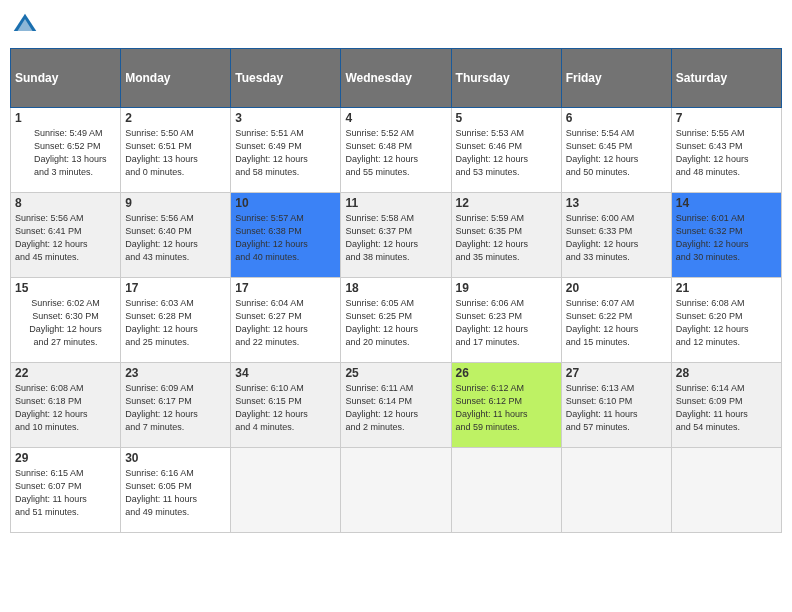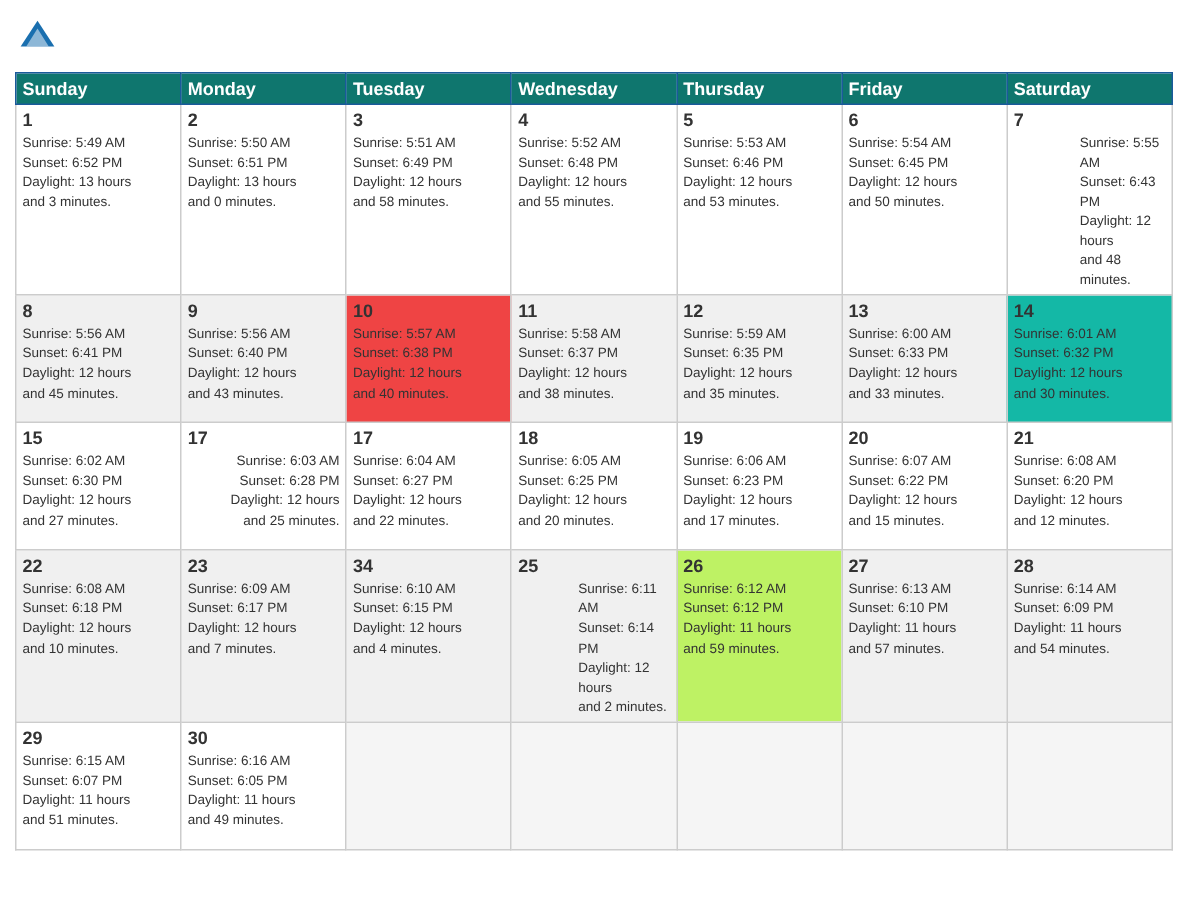--- a/index.html
+++ b/index.html
@@ -44,25 +44,25 @@
     .location {
       font-size: 14px;
       color: #555;
     }
     table {
       width: 100%;
       border-collapse: collapse;
       table-layout: fixed;
     }
     th {
-      background-color: #0f766e;
+      background-color: #737373;
       color: white;
       font-size: 12px;
       font-weight: bold;
-      padding: 3px 4px;
+      padding: 22px 4px;
       text-align: left;
       border: 1px solid #1a5a9a;
     }
     td {
       border: 1px solid #ccc;
       vertical-align: top;
       padding: 3px 4px;
       font-size: 9.5px;
       color: #333;
       height: 85px;
@@ -111,21 +111,21 @@
         <th>Wednesday</th>
         <th>Thursday</th>
         <th>Friday</th>
         <th>Saturday</th>
       </tr>
   </thead>
   <tbody id="calendar-body">
   <tr>
         <td>
           <span class="day-num">1</span>
-          <div class="day-info" style="white-space: pre-line;">Sunrise: 5:49 AM
+          <div class="day-info" style="white-space: pre-line; margin-left: 19px;">Sunrise: 5:49 AM
 Sunset: 6:52 PM
 Daylight: 13 hours
 and 3 minutes.</div>
         </td>
         <td>
           <span class="day-num">2</span>
           <div class="day-info" style="white-space: pre-line;">Sunrise: 5:50 AM
 Sunset: 6:51 PM
 Daylight: 13 hours
 and 0 minutes.</div>
@@ -153,42 +153,42 @@
         </td>
         <td>
           <span class="day-num">6</span>
           <div class="day-info" style="white-space: pre-line;">Sunrise: 5:54 AM
 Sunset: 6:45 PM
 Daylight: 12 hours
 and 50 minutes.</div>
         </td>
         <td>
           <span class="day-num">7</span>
-          <div class="day-info" style="white-space: pre-line; margin-left: 44px;">Sunrise: 5:55 AM
+          <div class="day-info" style="white-space: pre-line;">Sunrise: 5:55 AM
 Sunset: 6:43 PM
 Daylight: 12 hours
 and 48 minutes.</div>
         </td>
       </tr>
       <tr>
         <td style="background: rgb(240, 240, 240);">
           <span class="day-num">8</span>
           <div class="day-info" style="white-space: pre-line;">Sunrise: 5:56 AM
 Sunset: 6:41 PM
 Daylight: 12 hours
 and 45 minutes.</div>
         </td>
         <td style="background: rgb(240, 240, 240);">
           <span class="day-num">9</span>
           <div class="day-info" style="white-space: pre-line;">Sunrise: 5:56 AM
 Sunset: 6:40 PM
 Daylight: 12 hours
 and 43 minutes.</div>
         </td>
-        <td style="background: #ef4444;">
+        <td style="background: #3b82f6;">
           <span class="day-num">10</span>
           <div class="day-info" style="white-space: pre-line;">Sunrise: 5:57 AM
 Sunset: 6:38 PM
 Daylight: 12 hours
 and 40 minutes.</div>
         </td>
         <td style="background: rgb(240, 240, 240);">
           <span class="day-num">11</span>
           <div class="day-info" style="white-space: pre-line;">Sunrise: 5:58 AM
 Sunset: 6:37 PM
@@ -202,39 +202,39 @@
 Daylight: 12 hours
 and 35 minutes.</div>
         </td>
         <td style="background: rgb(240, 240, 240);">
           <span class="day-num">13</span>
           <div class="day-info" style="white-space: pre-line;">Sunrise: 6:00 AM
 Sunset: 6:33 PM
 Daylight: 12 hours
 and 33 minutes.</div>
         </td>
-        <td style="background: #14b8a6;">
+        <td style="background: #3b82f6;">
           <span class="day-num">14</span>
           <div class="day-info" style="white-space: pre-line;">Sunrise: 6:01 AM
 Sunset: 6:32 PM
 Daylight: 12 hours
 and 30 minutes.</div>
         </td>
       </tr>
       <tr>
         <td>
           <span class="day-num">15</span>
-          <div class="day-info" style="white-space: pre-line;">Sunrise: 6:02 AM
+          <div class="day-info" style="white-space: pre-line; text-align: center;">Sunrise: 6:02 AM
 Sunset: 6:30 PM
 Daylight: 12 hours
 and 27 minutes.</div>
         </td>
         <td>
           <span class="day-num">17</span>
-          <div class="day-info" style="white-space: pre-line; text-align: right;">Sunrise: 6:03 AM
+          <div class="day-info" style="white-space: pre-line;">Sunrise: 6:03 AM
 Sunset: 6:28 PM
 Daylight: 12 hours
 and 25 minutes.</div>
         </td>
         <td>
           <span class="day-num">17</span>
           <div class="day-info" style="white-space: pre-line;">Sunrise: 6:04 AM
 Sunset: 6:27 PM
 Daylight: 12 hours
 and 22 minutes.</div>
@@ -285,21 +285,21 @@
         </td>
         <td style="background: rgb(240, 240, 240);">
           <span class="day-num">34</span>
           <div class="day-info" style="white-space: pre-line;">Sunrise: 6:10 AM
 Sunset: 6:15 PM
 Daylight: 12 hours
 and 4 minutes.</div>
         </td>
         <td style="background: rgb(240, 240, 240);">
           <span class="day-num">25</span>
-          <div class="day-info" style="white-space: pre-line; margin-left: 40px;">Sunrise: 6:11 AM
+          <div class="day-info" style="white-space: pre-line;">Sunrise: 6:11 AM
 Sunset: 6:14 PM
 Daylight: 12 hours
 and 2 minutes.</div>
         </td>
         <td style="background: #bef264;">
           <span class="day-num">26</span>
           <div class="day-info" style="white-space: pre-line;">Sunrise: 6:12 AM
 Sunset: 6:12 PM
 Daylight: 11 hours
 and 59 minutes.</div>

